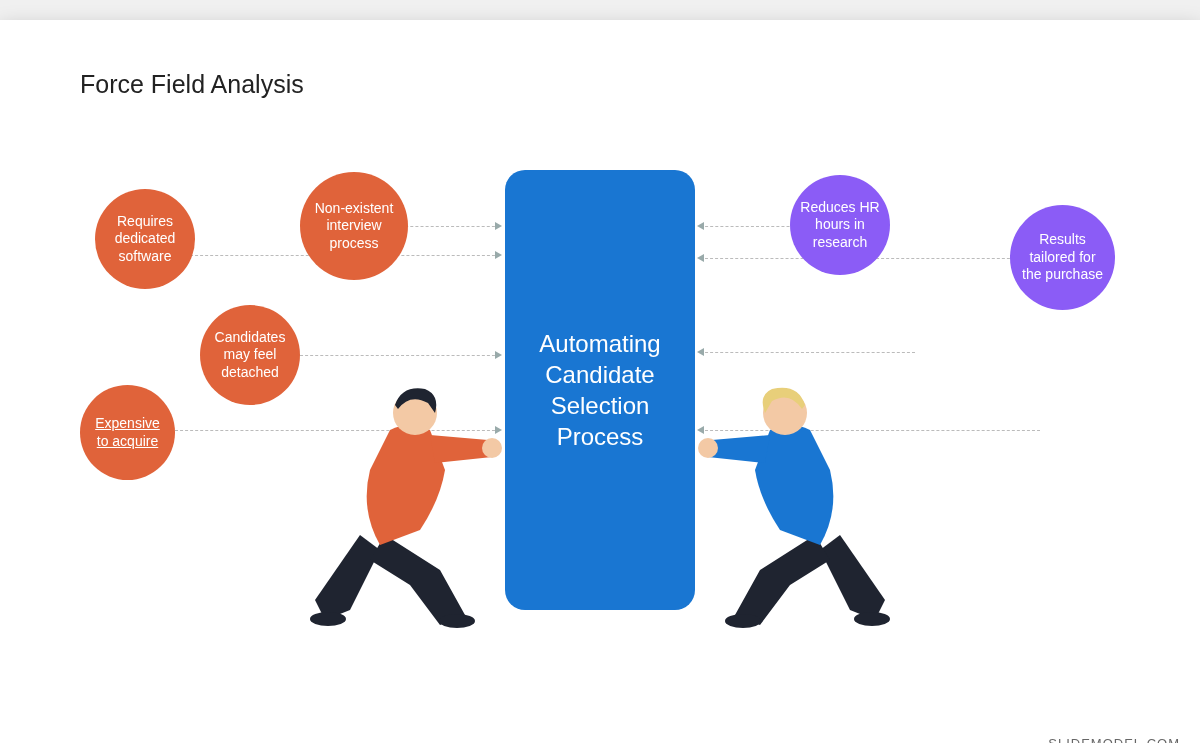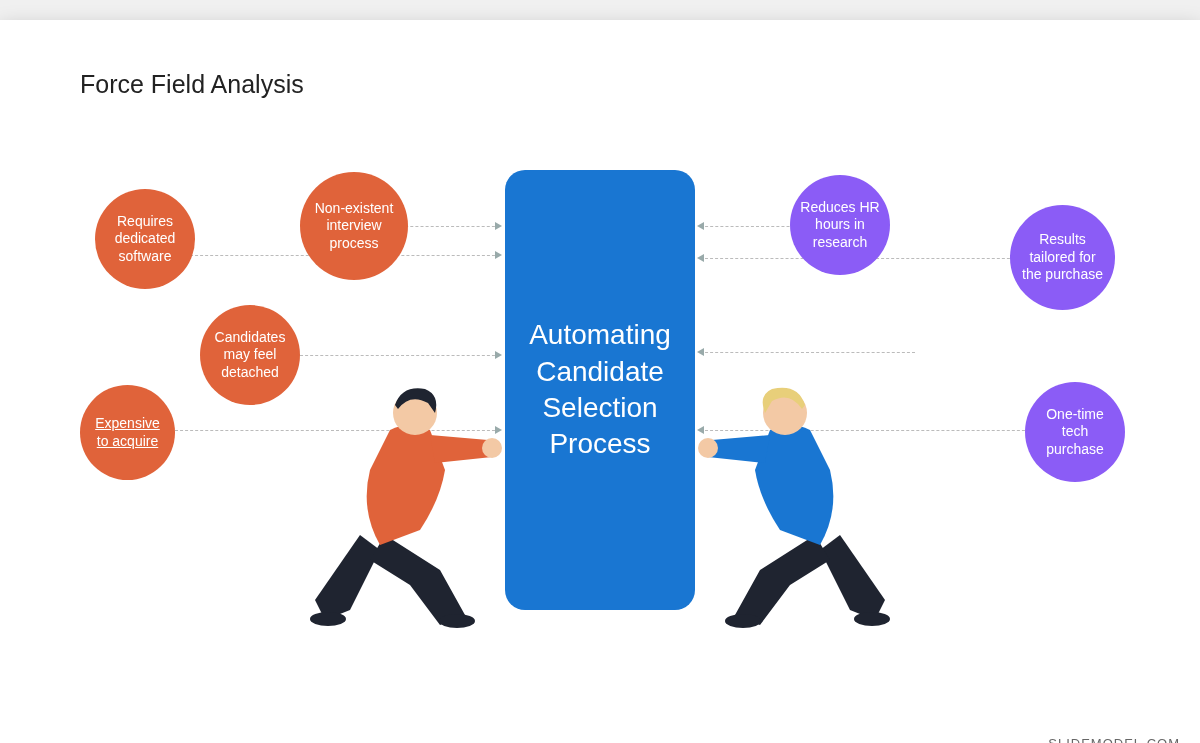--- a/index.html
+++ b/index.html
@@ -32,21 +32,21 @@
     top: 150px;
     width: 190px;
     height: 440px;
     background: #1976d2;
     border-radius: 20px;
     display: flex;
     align-items: center;
     justify-content: center;
     text-align: center;
     color: #fff;
-    font-size: 28px;
+    font-size: 24px;
     font-weight: 300;
     line-height: 1.3;
     padding: 20px;
   }
   .bubble {
     position: absolute;
     border-radius: 50%;
     display: flex;
     align-items: center;
     justify-content: center;
@@ -119,21 +119,20 @@
   <div class="connector" style="left:700px; top:410px; width:340px;"></div>
   <div class="arrowhead-l" style="left:697px; top:406px;"></div>
 
   <div class="bubble orange" style="left:95px; top:169px; width:100px; height:100px;">Requires dedicated software</div>
   <div class="bubble orange" style="left:300px; top:152px; width:108px; height:108px;">Non-existent interview process</div>
   <div class="bubble orange" style="left:200px; top:285px; width:100px; height:100px;">Candidates may feel detached</div>
   <div class="bubble orange" style="left:80px; top:365px; width:95px; height:95px;text-decoration:underline;">Expensive to acquire</div>
 
   <div class="bubble blue" style="left:790px; top:155px; width:100px; height:100px;">Reduces HR hours in research</div>
   <div class="bubble blue" style="left:1010px; top:185px; width:105px; height:105px;">Results tailored for the purchase</div>
-  <div class="bubble blue" style="left:1025px; top:362px; width:100px; height:100px;">One-time tech purchase</div>
 
   <div class="center-box">Automating Candidate Selection Process</div>
 
   <svg class="person" viewBox="0 0 300 300" style="left:230px; top:315px; width:300px; height:300px;">
 
     <path d="M95 285 L120 275 L150 215 L130 200 L85 265 Z" fill="#1f2430"></path>
 
     <path d="M155 200 L210 235 L235 280 L210 290 L180 250 L140 225 Z" fill="#1f2430"></path>
 
     <path d="M140 135 Q130 175 150 210 L190 195 Q210 165 215 135 L200 95 Q180 85 160 95 Z" fill="#e0633a"></path>

